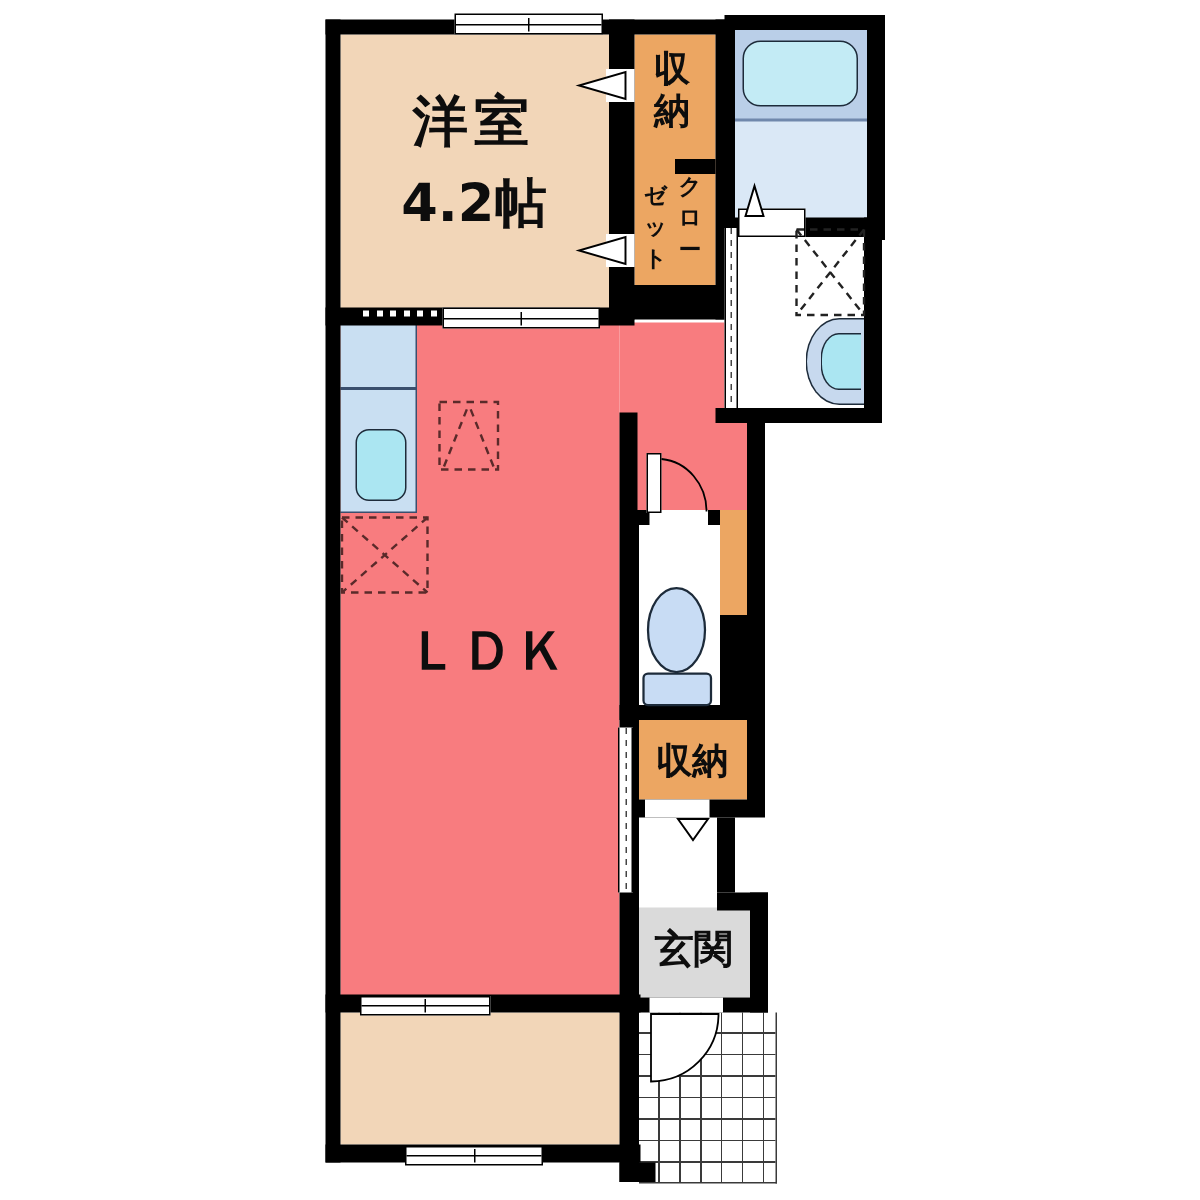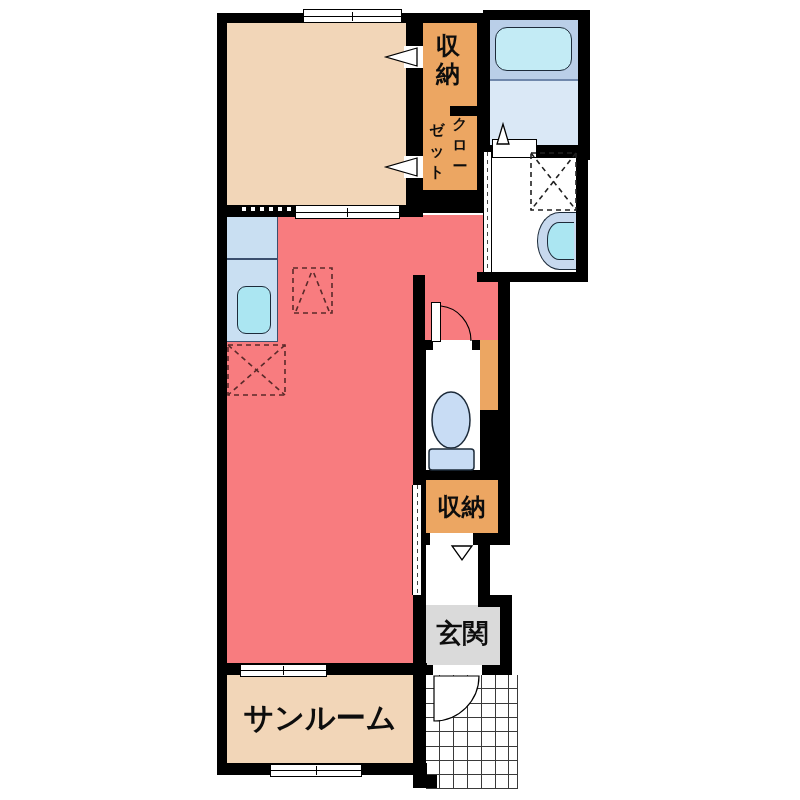--- a/index.html
+++ b/index.html
@@ -132,28 +132,30 @@
     <path d="M441,306 A33,35 0 0 1 471,341" fill="none" stroke="#000" stroke-width="1.2"></path>
 
     <path d="M434,676 L479,676 A45,45 0 0 1 434,721 Z" fill="#fff" stroke="#000" stroke-width="1.2"></path>
 
     <g>
       <rect x="429" y="449" width="45" height="21" rx="3" fill="#C8DCF4" stroke="#1d2b3a" stroke-width="1.5"></rect>
       <ellipse cx="451" cy="420" rx="19" ry="28" fill="#C8DCF4" stroke="#1d2b3a" stroke-width="1.5"></ellipse>
     </g>
   </svg>
 
+  <div class="txt" style="left:236px;top:60px;width:160px;font-size:37px;letter-spacing:4px;">洋室</div>
+  <div class="txt" style="left:236px;top:116px;width:160px;font-size:35px;">4.2帖</div>
 
   <div class="txt" style="left:434px;top:33px;width:28px;font-size:24px;">収
 納</div>
   <div class="txt" style="left:451px;top:114px;width:18px;font-size:15px;line-height:1.4;">ク
 ロ
 ー</div>
   <div class="txt" style="left:428px;top:120px;width:18px;font-size:15px;line-height:1.4;">ゼ
 ッ
 ト</div>
 
+  <div class="txt" style="left:245px;top:414px;width:160px;font-size:36px;">ＬＤＫ</div>
 
   <div class="txt" style="left:425px;top:494px;width:73px;font-size:24px;">収納</div>
   <div class="txt" style="left:425px;top:619px;width:75px;font-size:26px;">玄関</div>
-  <div class="txt" style="left:230px;top:701px;width:180px;font-size:30px;">サンルーム</div>
 
 </div>
 
 </body></html>

